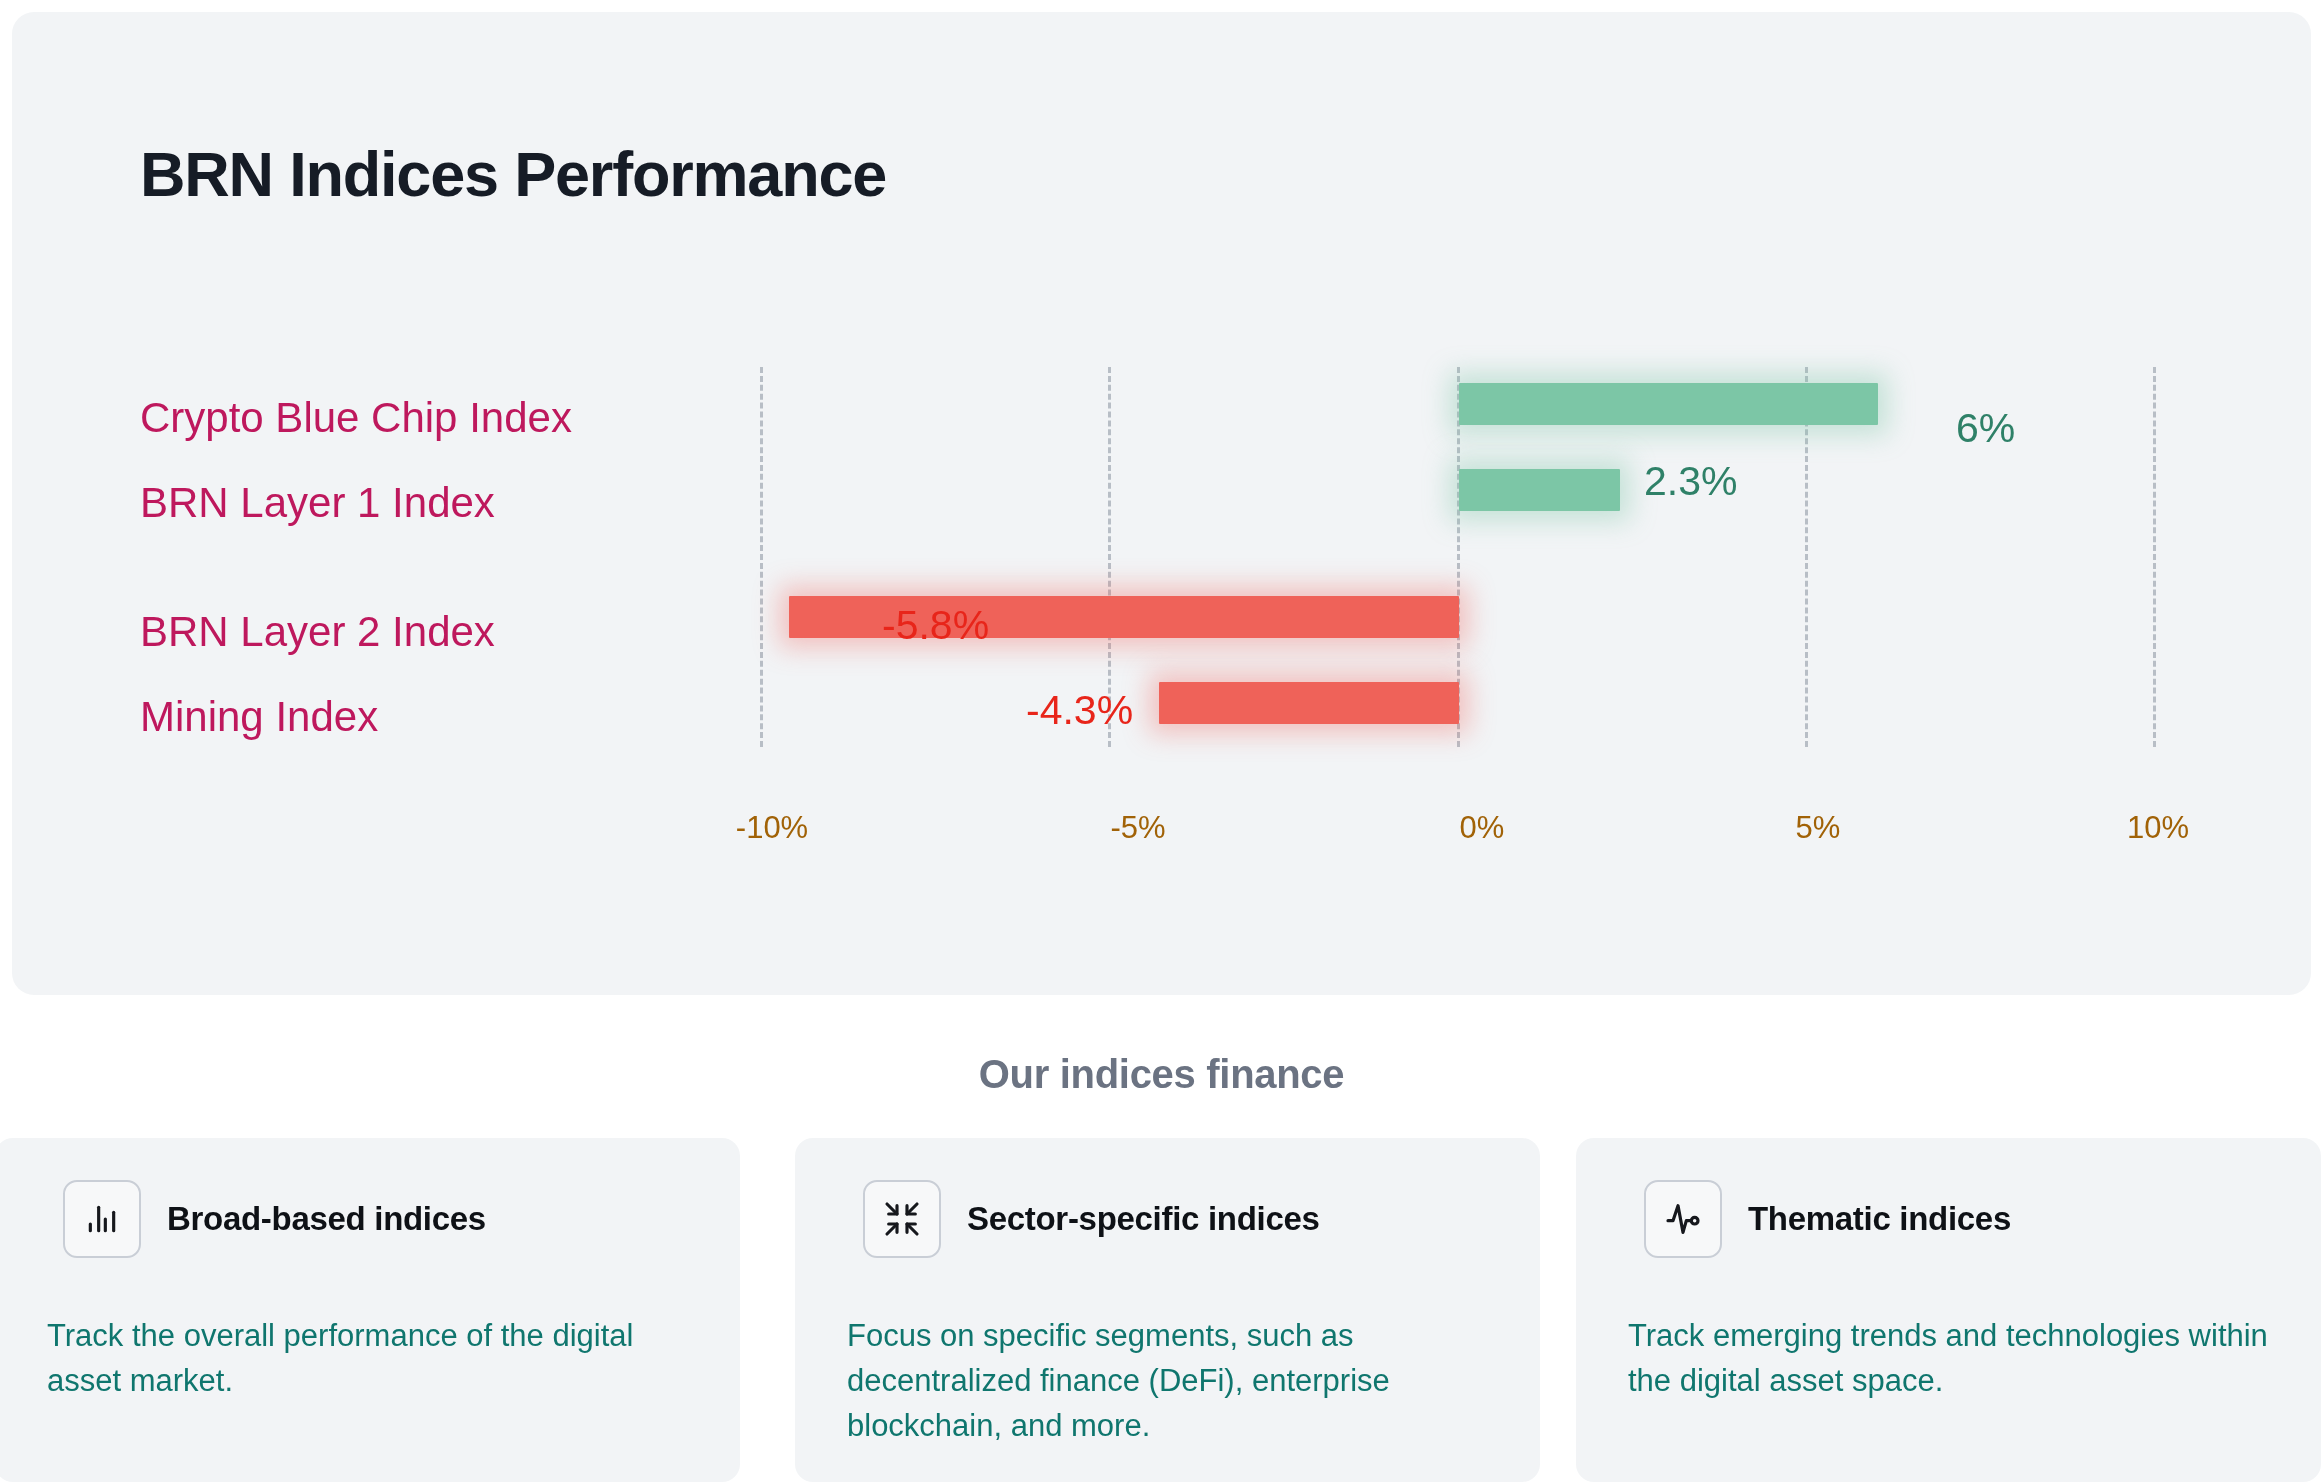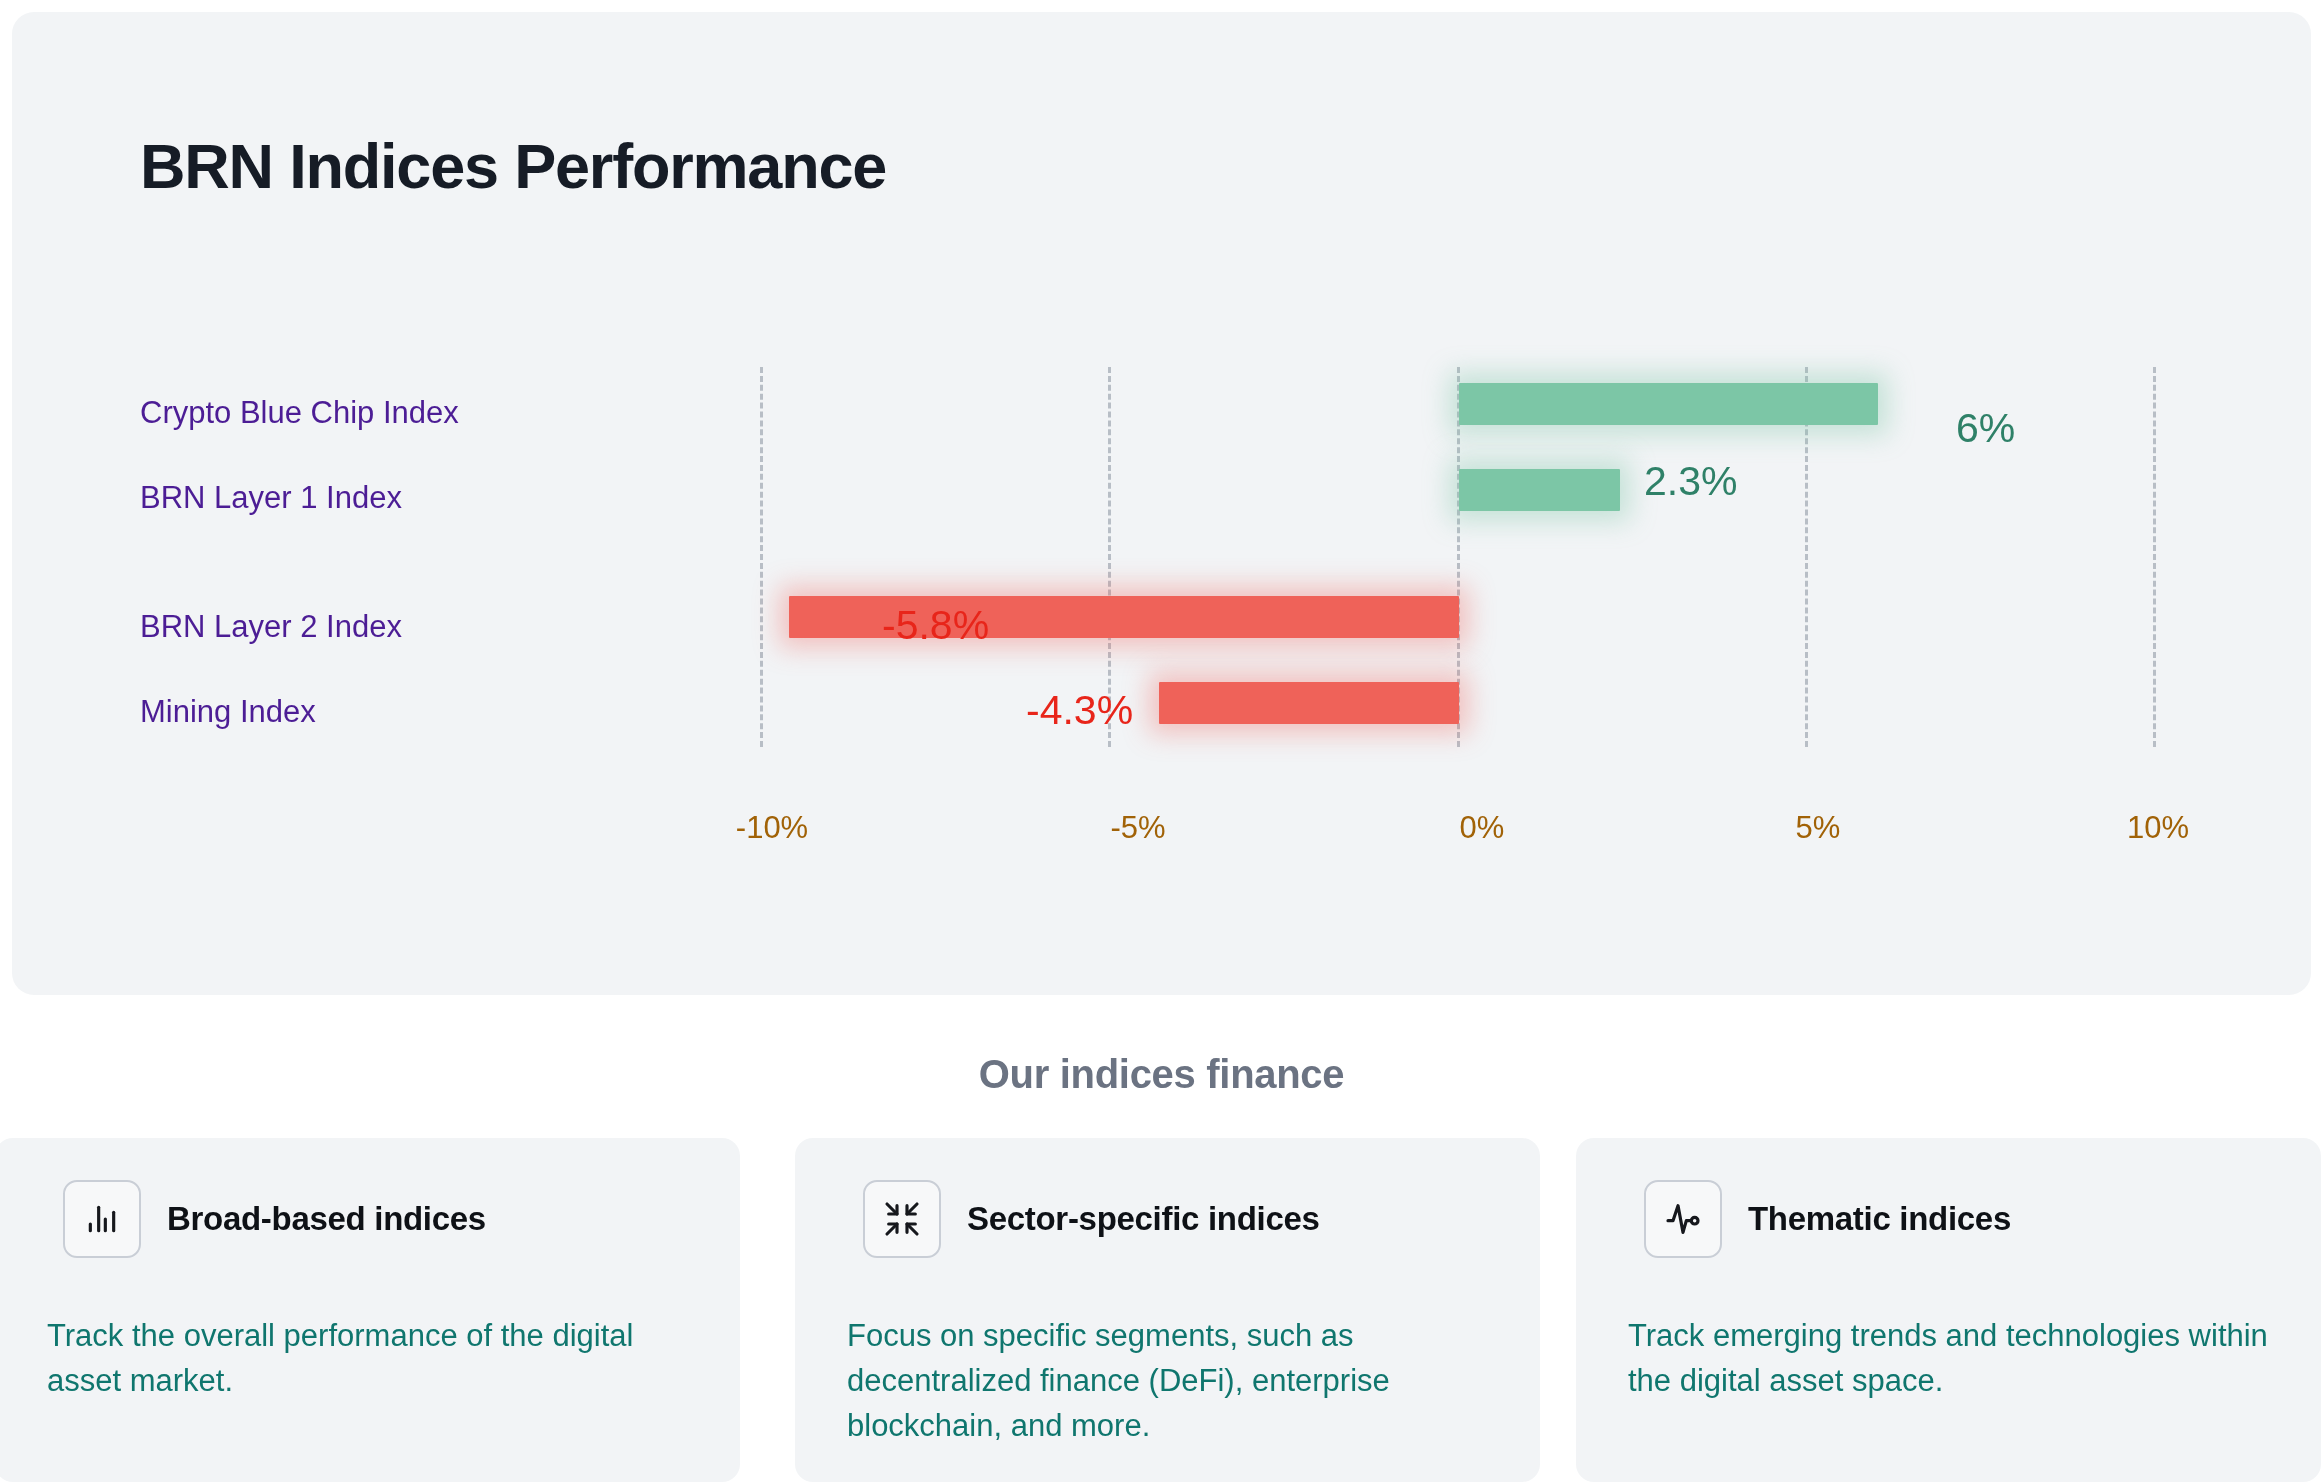--- a/index.html
+++ b/index.html
@@ -26,21 +26,21 @@
     top: 12px;
     width: 2299px;
     height: 983px;
     background: #f2f4f6;
     border-radius: 22px;
   }
 
   .chart-title {
     position: absolute;
     left: 128px;
-    top: 118px;
+    top: 126px;
     font-size: 63px;
     font-weight: bold;
     color: #161c26;
     letter-spacing: -1.2px;
     white-space: nowrap;
   }
 
   
   .plot {
     position: absolute;
@@ -54,22 +54,22 @@
     position: absolute;
     top: 355px;
     width: 0;
     height: 380px;
     border-left: 3px dashed #b8bec6;
   }
 
   .cat-label {
     position: absolute;
     left: 128px;
-    font-size: 31px;
-    color: #4c1d95;
+    font-size: 42px;
+    color: #be185d;
     white-space: nowrap;
     line-height: 1;
   }
 
   .bar {
     position: absolute;
     height: 42px;
     border-radius: 1px;
   }
   .bar.pos {

